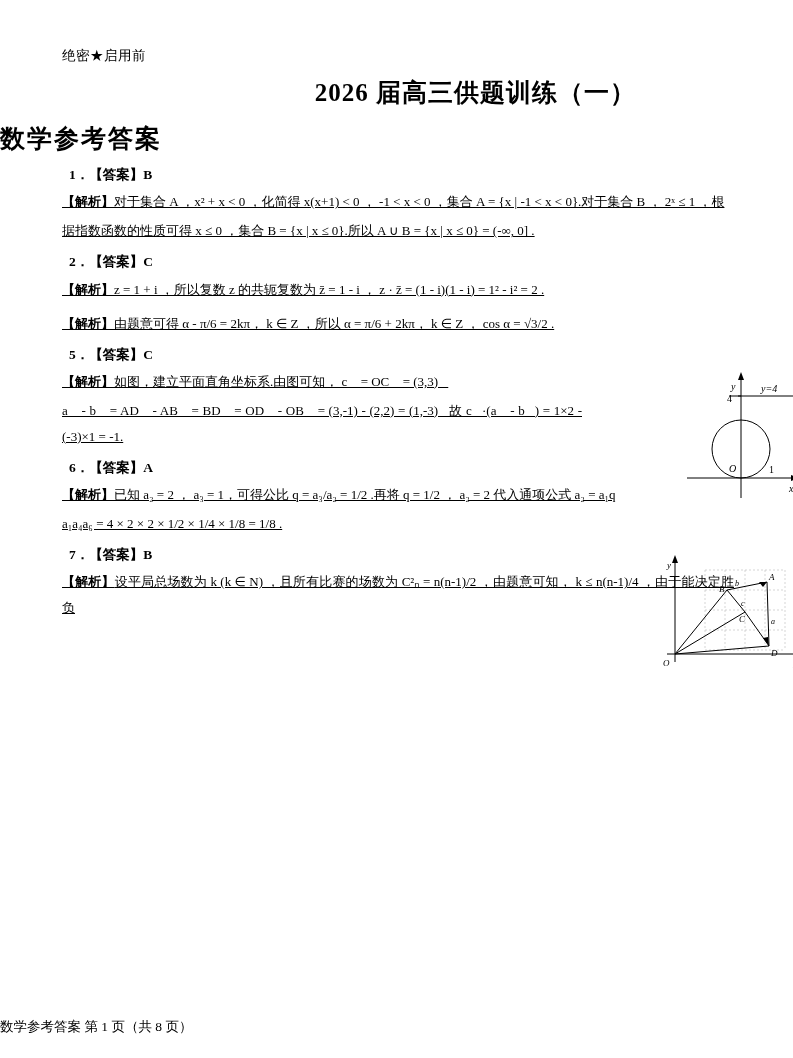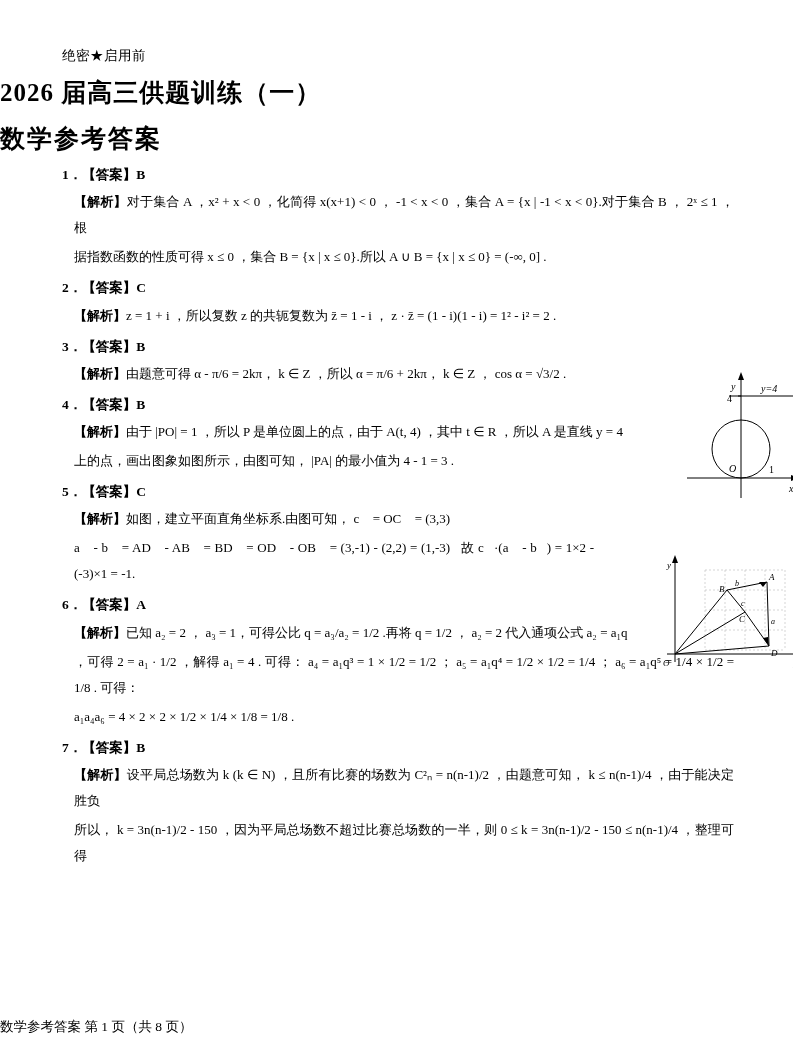--- a/index.html
+++ b/index.html
@@ -16,43 +16,44 @@
     width:793px;height:1058px;
     padding:16px;
   }
   .secret{
     position:absolute;left:62px;top:47px;
     font-size:13.5px;letter-spacing:0.5px;
     font-family:"Liberation Serif", serif;
   }
   .title1{
     position:absolute;left:0;top:76px;width:636px;
-    text-align:left;
+    text-align:right;
     font-size:25px;font-weight:bold;
     font-family:"Liberation Serif", serif;
     letter-spacing:1px;
   }
   .title2{
     position:absolute;left:0;top:122px;width:793px;
     font-size:25px;font-weight:bold;
     letter-spacing:2px;
   }
   .body{
     position:absolute;left:62px;top:165px;width:672px;
   }
   .qnum{
     font-size:13.5px;font-weight:bold;
-    margin:0 0 4px 0;
+    margin:0 0 4px 7px;
     line-height:1.5;
   }
   .sol{
     font-size:13px;
     line-height:2.0;
-    margin:0 0 3px 12px;
+    margin:0 0 3px 0;
     text-align:justify;
+    text-decoration:underline;
   }
   .sol b{font-weight:bold;}
   .blk{margin-bottom:8px;}
   .footer{
     position:absolute;left:0;top:1018px;width:793px;
     text-align:left;font-size:13.5px;
   }
   
   .fig1{
     position:absolute;right:26px;top:370px;
@@ -157,39 +158,25 @@
     <div class="blk">
       <div class="qnum">
         <span>2．</span><span>【答案】</span><span>C</span>
       </div>
       <div class="sol">
         <b>【解析】</b><span>z = 1 + i ，所以复数 z 的共轭复数为 z̄ = 1 - i ， z · z̄ = (1 - i)(1 - i) = 1² - i² = 2 .</span>
       </div>
     </div>
 
     <div class="blk">
-      <div class="qnum">
-        <span>3．</span><span>【答案】</span><span>B</span>
-      </div>
       <div class="sol" style="width:555px">
         <b>【解析】</b><span>由题意可得 α - π/6 = 2kπ， k ∈ Z ，所以 α = π/6 + 2kπ， k ∈ Z ， cos α = √3/2 .</span>
       </div>
     </div>
 
-    <div class="blk">
-      <div class="qnum">
-        <span>4．</span><span>【答案】</span><span>B</span>
-      </div>
-      <div class="sol" style="width:560px">
-        <b>【解析】</b><span>由于 |PO| = 1 ，所以 P 是单位圆上的点，由于 A(t, 4) ，其中 t ∈ R ，所以 A 是直线 y = 4</span>
-      </div>
-      <div class="sol" style="width:560px">
-        <span>上的点，画出图象如图所示，由图可知， |PA| 的最小值为 4 - 1 = 3 .</span>
-      </div>
-    </div>
 
     <div class="blk">
       <div class="qnum">
         <span>5．</span><span>【答案】</span><span>C</span>
       </div>
       <div class="sol" style="width:520px">
         <b>【解析】</b><span>如图，建立平面直角坐标系.由图可知， c⃗ = OC⃗ = (3,3)，</span>
       </div>
       <div class="sol" style="width:520px">
         <span>a⃗ - b⃗ = AD⃗ - AB⃗ = BD⃗ = OD⃗ - OB⃗ = (3,-1) - (2,2) = (1,-3)，故 c⃗·(a⃗ - b⃗) = 1×2 - (-3)×1 = -1.</span>
@@ -197,35 +184,29 @@
     </div>
 
     <div class="blk">
       <div class="qnum">
         <span>6．</span><span>【答案】</span><span>A</span>
       </div>
       <div class="sol">
         <b>【解析】</b><span>已知 a₂ = 2 ， a₃ = 1，可得公比 q = a₃/a₂ = 1/2 .再将 q = 1/2 ， a₂ = 2 代入通项公式 a₂ = a₁q</span>
       </div>
       <div class="sol">
-        <span>，可得 2 = a₁ · 1/2 ，解得 a₁ = 4 . 可得： a₄ = a₁q³ = 1 × 1/2 = 1/2 ； a₅ = a₁q⁴ = 1/2 × 1/2 = 1/4 ； a₆ = a₁q⁵ = 1/4 × 1/2 = 1/8 . 可得：</span>
-      </div>
-      <div class="sol">
         <span>a₁a₄a₆ = 4 × 2 × 2 × 1/2 × 1/4 × 1/8 = 1/8 .</span>
       </div>
     </div>
 
     <div class="blk">
       <div class="qnum">
         <span>7．</span><span>【答案】</span><span>B</span>
       </div>
       <div class="sol">
         <b>【解析】</b><span>设平局总场数为 k (k ∈ N) ，且所有比赛的场数为 C²ₙ = n(n-1)/2 ，由题意可知， k ≤ n(n-1)/4 ，由于能决定胜负</span>
-      </div>
-      <div class="sol">
-        <span>所以， k = 3n(n-1)/2 - 150 ，因为平局总场数不超过比赛总场数的一半，则 0 ≤ k = 3n(n-1)/2 - 150 ≤ n(n-1)/4 ，整理可得</span>
       </div>
     </div>
 
   </div>
 
   <div class="footer">数学参考答案 第 1 页（共 8 页）</div>
 </div>
 
 </body></html>

